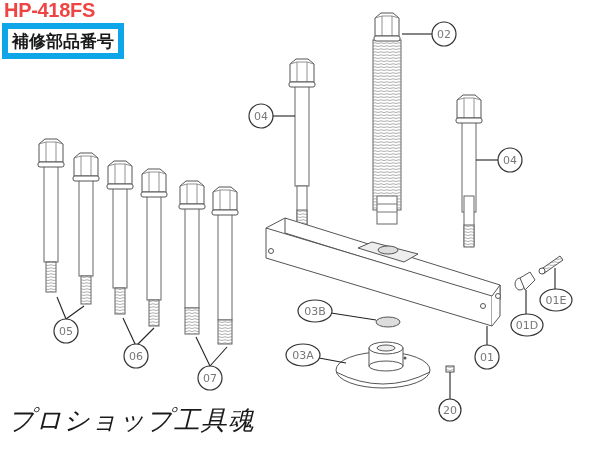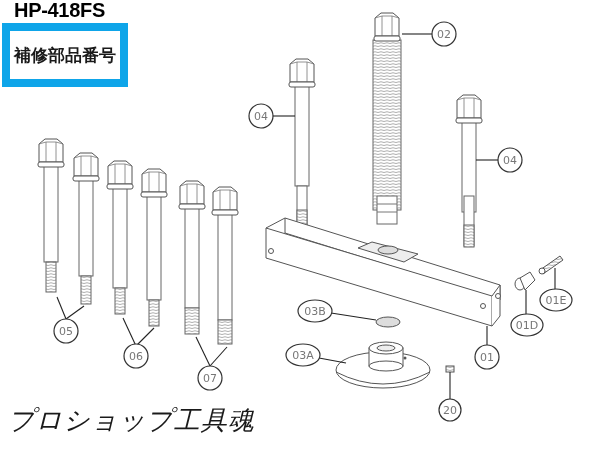--- a/index.html
+++ b/index.html
@@ -1,18 +1,18 @@
 <!DOCTYPE html>
 <html><head>
 <meta charset="utf-8">
 <style>
   html, body { margin:0; padding:0; background:#ffffff; }
   body { width:600px; height:450px; position:relative; overflow:hidden; font-family:"DejaVu Sans", sans-serif; }
-  .model { position:absolute; left:14px; top:-1px; font-family:"Liberation Sans", sans-serif; font-weight:bold; font-size:20px; color:#000000; letter-spacing:-0.3px; }
-  .subtitle { position:absolute; left:2px; top:23px; border:8px solid #0ea5e9; padding:12px 4px; font-weight:bold; font-size:17px; line-height:24px; color:#1a1a1a; font-family:"DejaVu Sans", sans-serif;text-align:center; }
+  .model { position:absolute; left:4px; top:-1px; font-family:"Liberation Sans", sans-serif; font-weight:bold; font-size:20px; color:#ef4444; letter-spacing:-0.3px; }
+  .subtitle { position:absolute; left:2px; top:23px; border:6px solid #0ea5e9; padding:0 4px; font-weight:bold; font-size:17px; line-height:24px; color:#1a1a1a; font-family:"DejaVu Sans", sans-serif;text-align:center; }
   .shop { position:absolute; left:8px; top:403px; font-size:26px; color:#1a1a1a; font-family:"DejaVu Sans", sans-serif; letter-spacing:1px;font-style:italic; }
   svg.diagram { position:absolute; left:0; top:0; }
   .lbl { font-family:"DejaVu Sans", sans-serif; font-size:11px; fill:#777; }
 </style>
 </head>
 <body>
 
 <div class="model">HP-418FS</div>
 <div class="subtitle">補修部品番号</div>
 <div class="shop">プロショップ工具魂</div>

